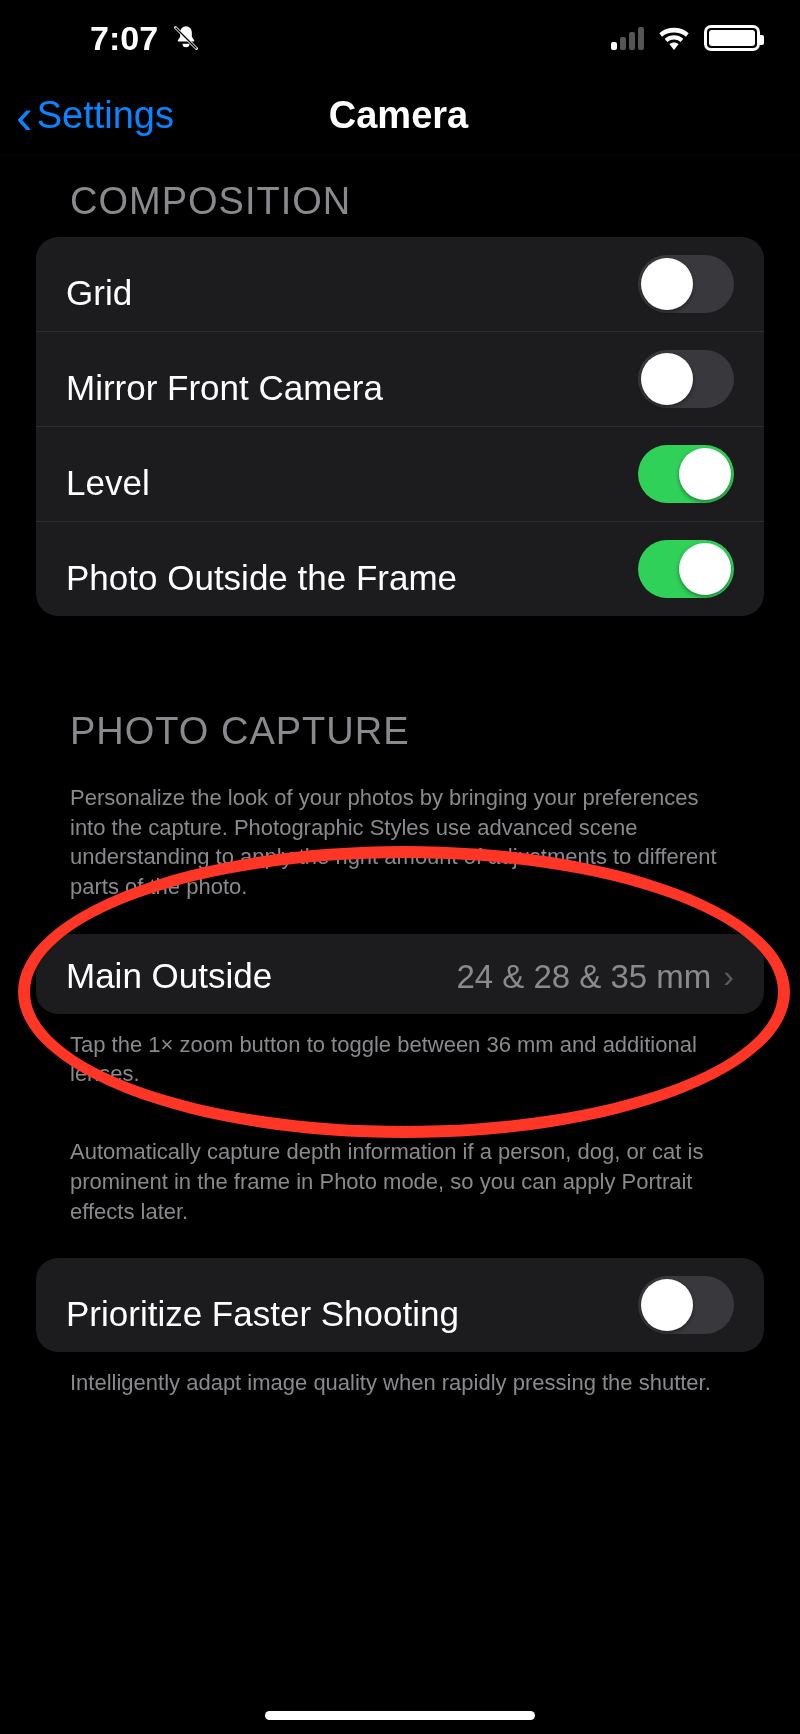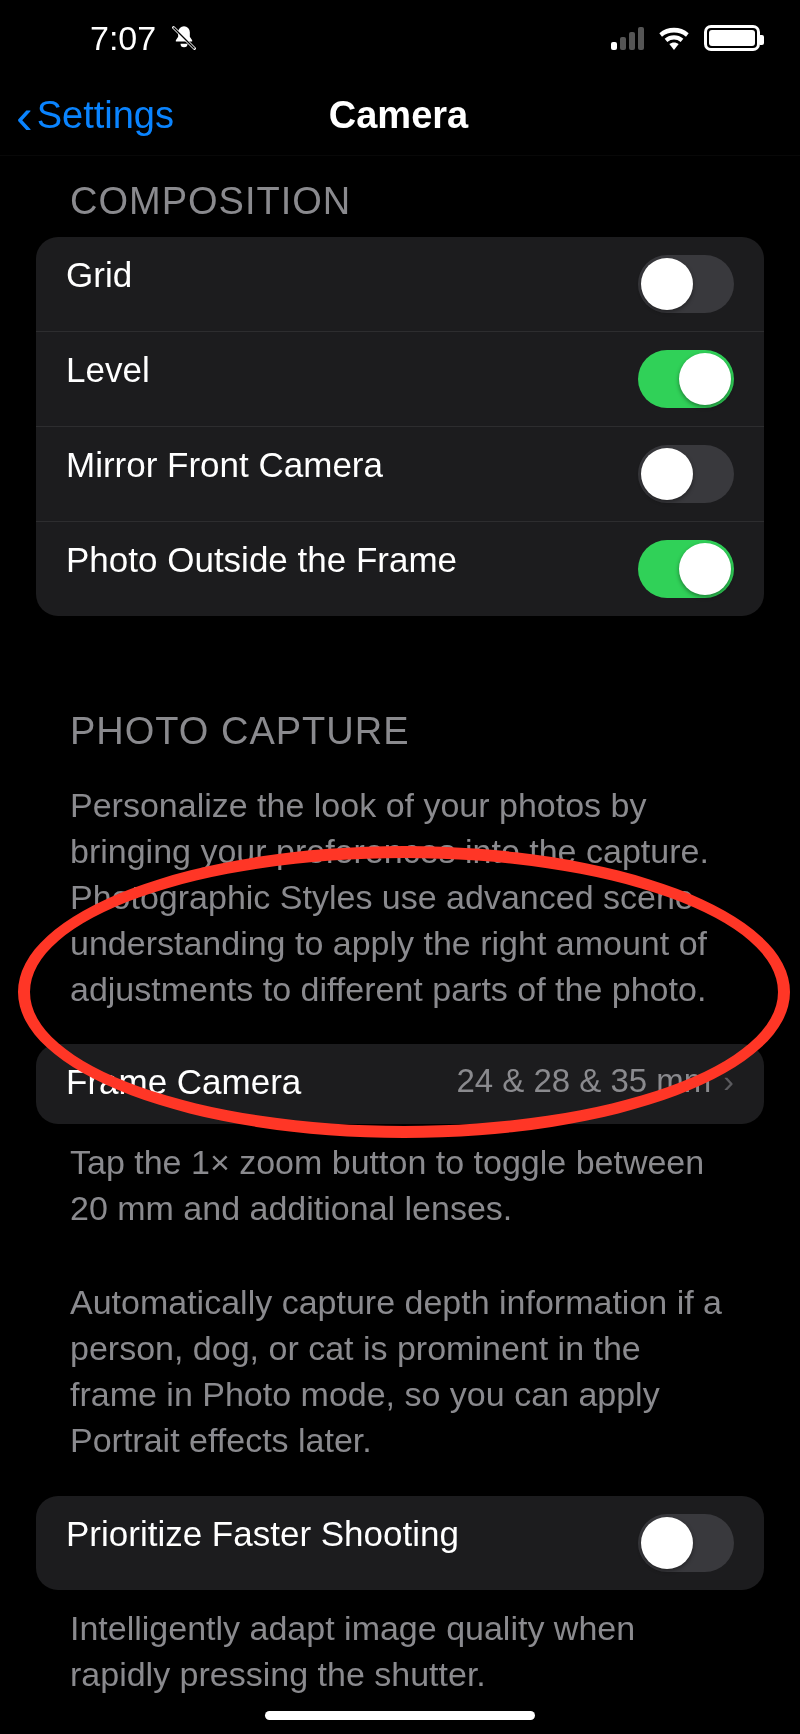--- a/index.html
+++ b/index.html
@@ -19,21 +19,21 @@
     justify-content: space-between;
     align-items: center;
     height: 76px;
     padding: 0 40px 0 90px;
   }
   .status-left {
     display: flex;
     align-items: center;
     gap: 14px;
     font-size: 34px;
-    font-weight: 400;
+    font-weight: 700;
   }
   .status-right {
     display: flex;
     align-items: center;
     gap: 14px;
   }
   .cell-bars {
     display: flex;
     align-items: flex-end;
     gap: 3px;
@@ -114,21 +114,21 @@
     letter-spacing: 1px;
     padding: 24px 34px 14px;
   }
   .group {
     background: #1c1c1e;
     border-radius: 22px;
     overflow: hidden;
   }
   .row {
     display: flex;
-    align-items: flex-start;
+    align-items: flex-end;
     justify-content: space-between;
     min-height: 80px;
     padding: 18px 30px;
     font-size: 35px;
     gap: 32px;
   }
   .row + .row {
     border-top: 1px solid rgba(255,255,255,0.08);
   }
   .row .label { color: #fff; }
@@ -162,21 +162,21 @@
     top: 3px;
     box-shadow: 0 2px 4px rgba(0,0,0,0.4);
   }
   .toggle.off { background: #39393d; }
   .toggle.off .knob { left: 3px; }
   .toggle.on { background: #30d158; }
   .toggle.on .knob { right: 3px; }
 
   .footer-text {
     color: #8a8a8e;
-    font-size: 34px;
+    font-size: 22px;
     line-height: 1.35;
     padding: 16px 34px 0;
   }
 
   .spacer { height: 70px; }
   .spacer-sm { height: 32px; }
 
   
   .highlight-ellipse {
     position: absolute;
@@ -245,57 +245,57 @@
 
   <div class="section-header">COMPOSITION</div>
   <div class="group">
     <div class="row">
       <span class="label">Grid</span>
       <span class="toggle off">
           <span class="knob"></span>
         </span>
     </div>
     <div class="row">
+      <span class="label">Mirror Front Camera</span>
+      <span class="toggle off">
+          <span class="knob"></span>
+        </span>
+    </div>
+    <div class="row">
       <span class="label">Level</span>
       <span class="toggle on">
           <span class="knob"></span>
         </span>
     </div>
     <div class="row">
-      <span class="label">Mirror Front Camera</span>
-      <span class="toggle off">
-          <span class="knob"></span>
-        </span>
-    </div>
-    <div class="row">
       <span class="label">Photo Outside the Frame</span>
       <span class="toggle on">
           <span class="knob"></span>
         </span>
     </div>
   </div>
 
   <div class="spacer"></div>
 
   <div class="section-header">PHOTO CAPTURE</div>
 
   <div class="footer-text">Personalize the look of your photos by bringing your preferences into the capture. Photographic Styles use advanced scene understanding to apply the right amount of adjustments to different parts of the photo.</div>
 
   <div class="spacer-sm"></div>
 
   <div class="group">
     <div class="row">
-      <span class="label">Frame Camera</span>
+      <span class="label">Main Outside</span>
       <span class="value">
         <span>24 &amp; 28 &amp; 35 mm</span>
         <span class="chev">›</span>
       </span>
     </div>
   </div>
-  <div class="footer-text">Tap the 1× zoom button to toggle between 20 mm and additional lenses.</div>
+  <div class="footer-text">Tap the 1× zoom button to toggle between 36 mm and additional lenses.</div>
 
   <div class="spacer-sm"></div>
 
   <div class="footer-text">Automatically capture depth information if a person, dog, or cat is prominent in the frame in Photo mode, so you can apply Portrait effects later.</div>
 
   <div class="spacer-sm"></div>
 
   <div class="group">
     <div class="row">
       <span class="label">Prioritize Faster Shooting</span>

